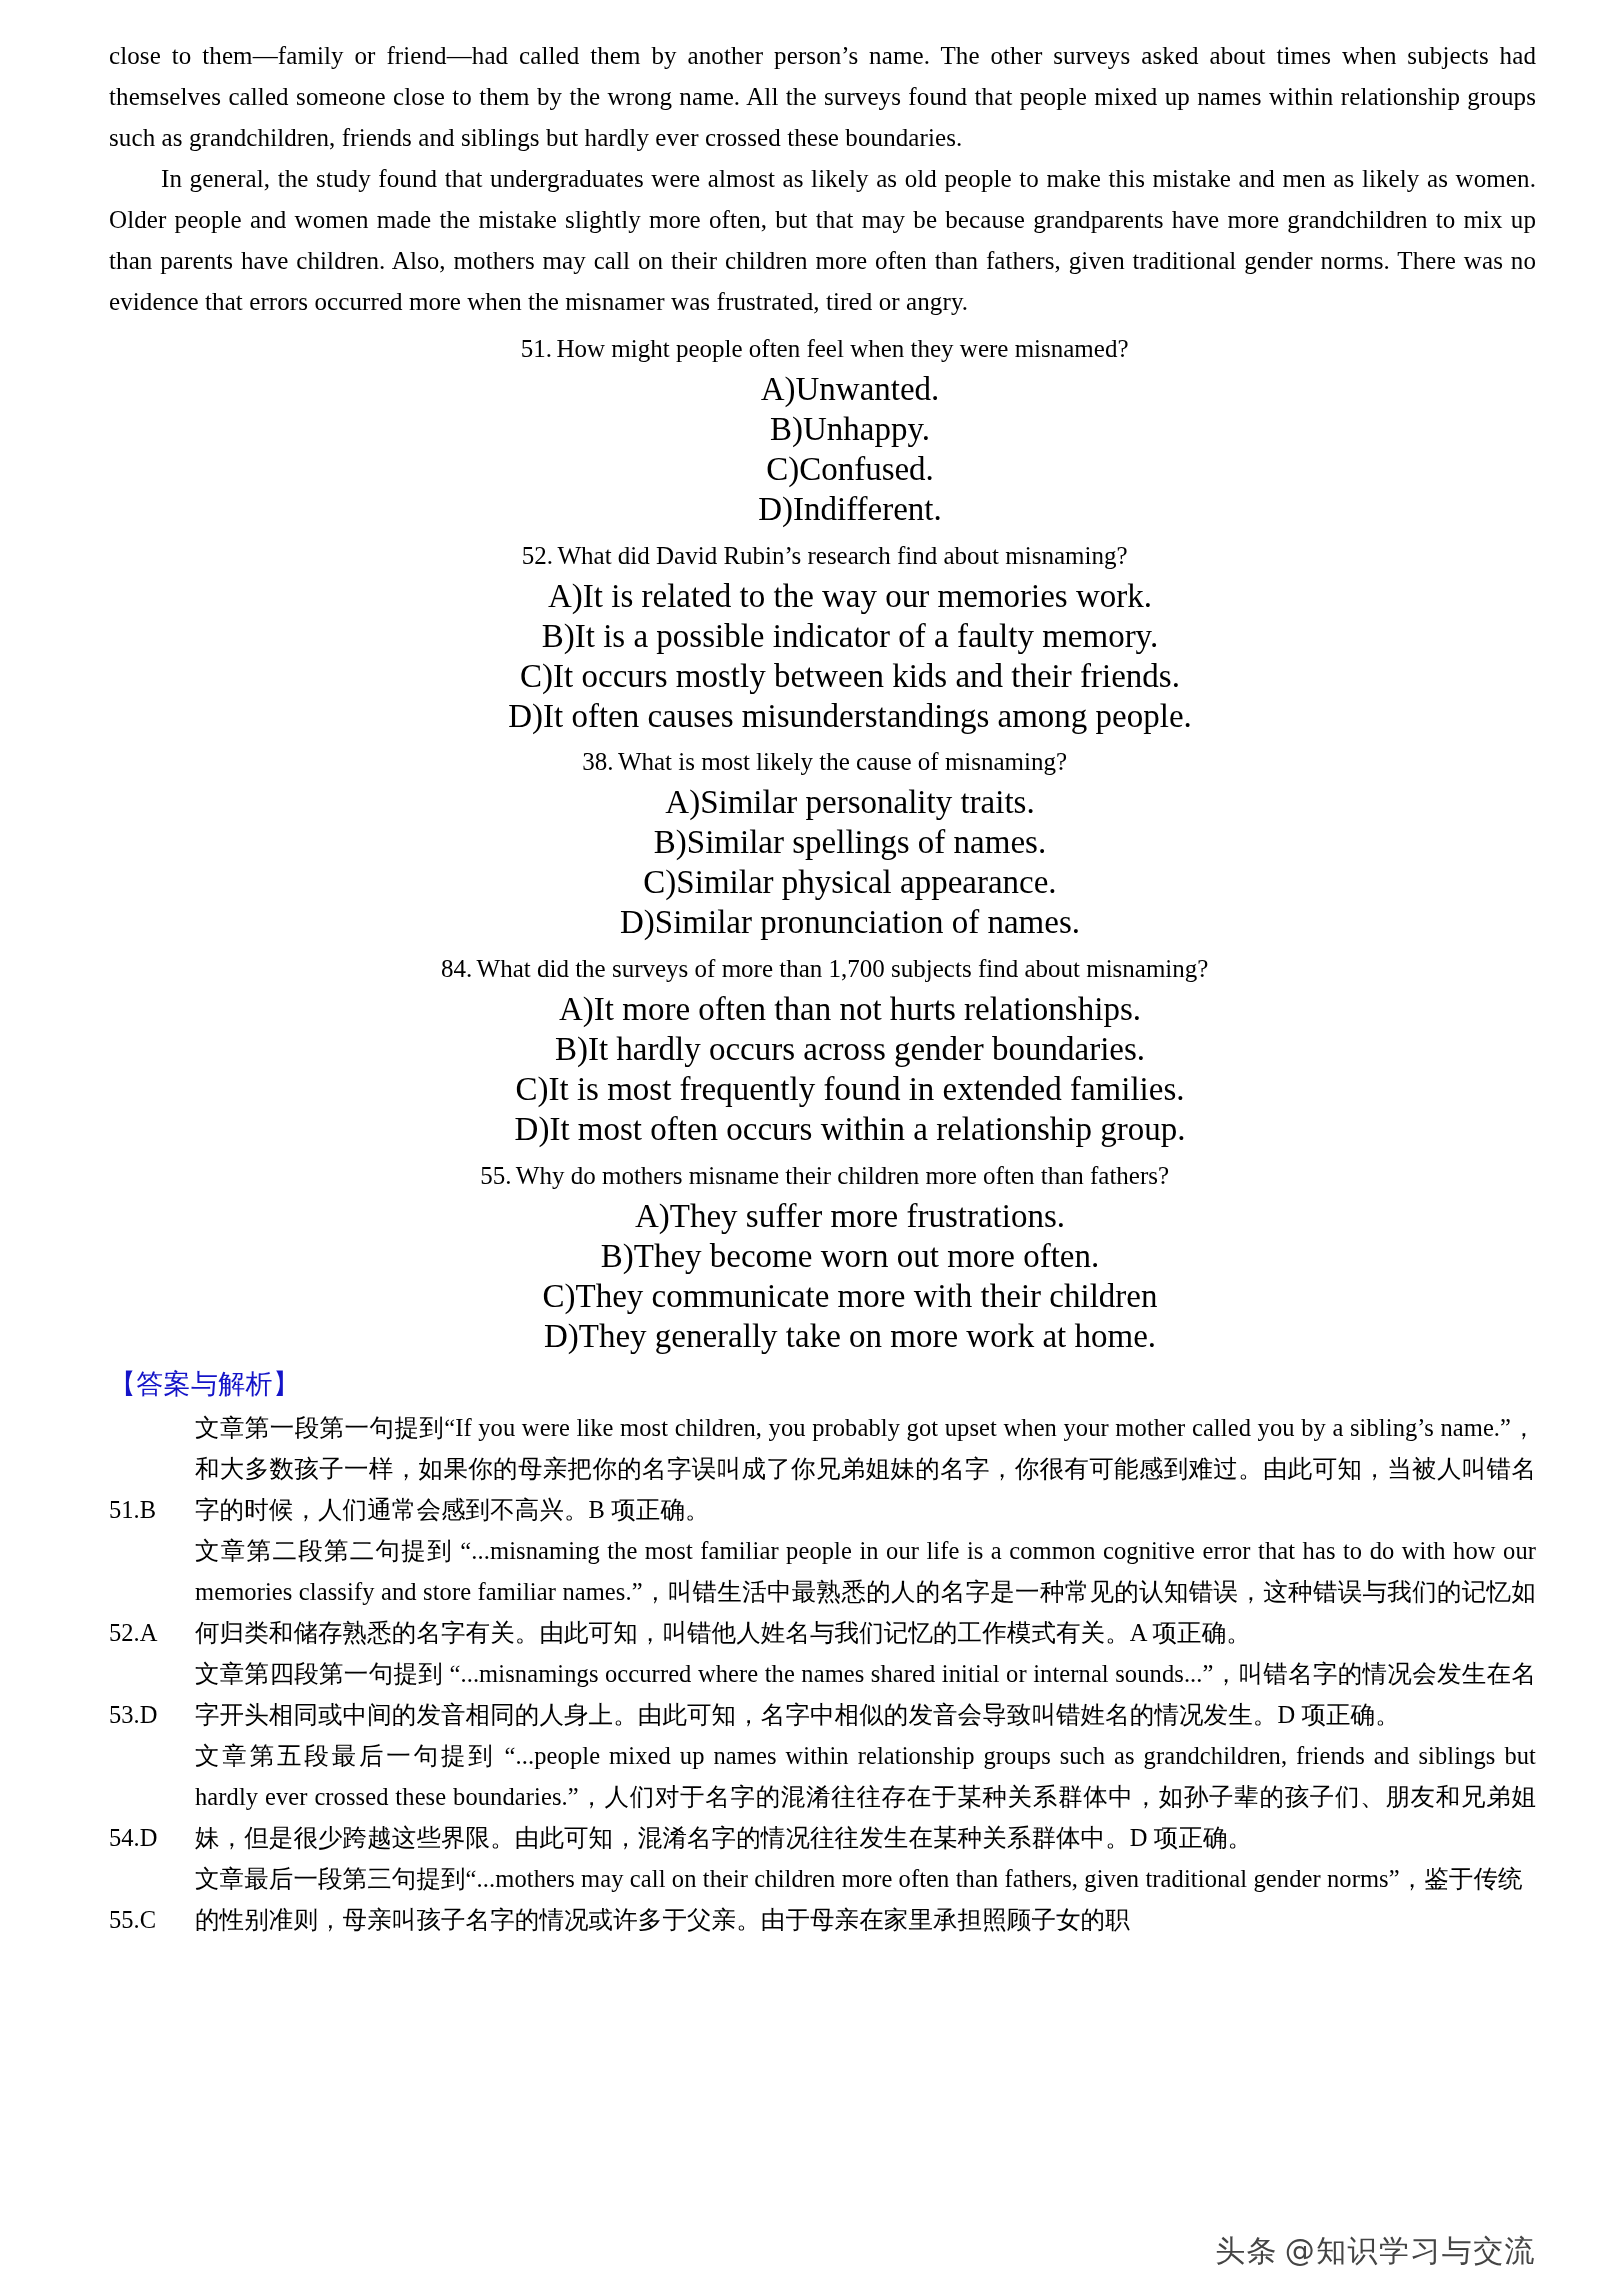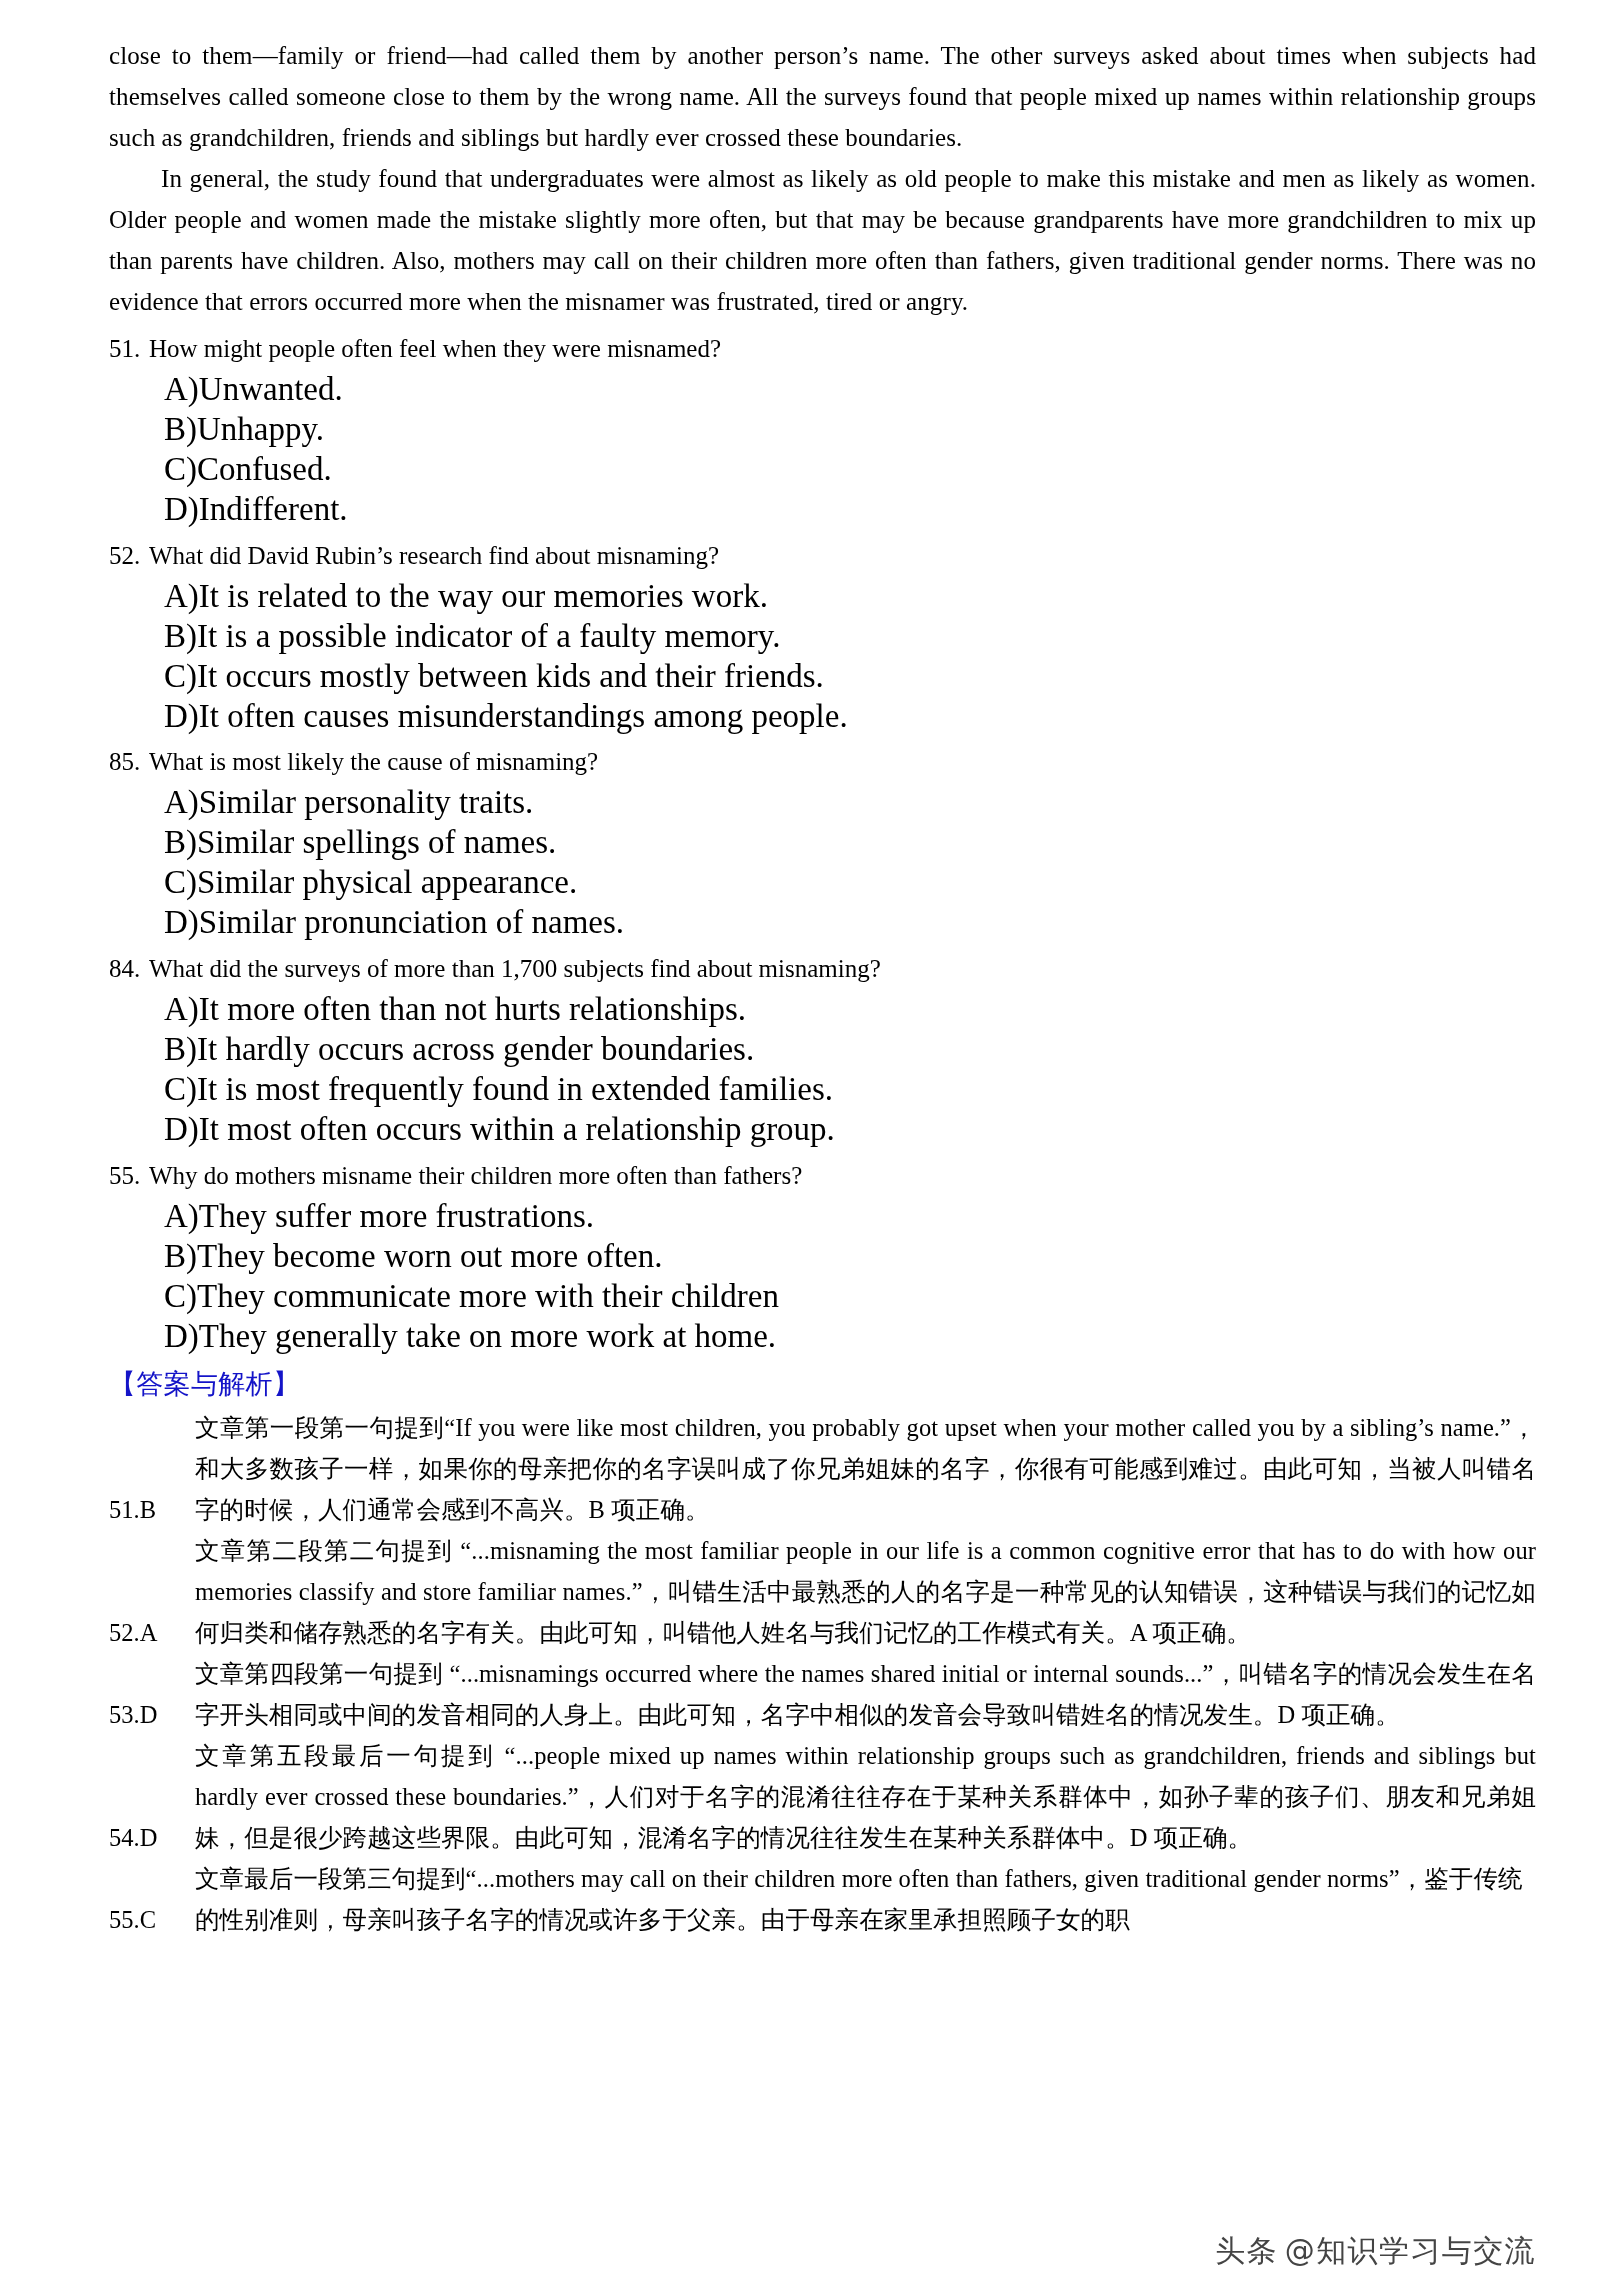--- a/index.html
+++ b/index.html
@@ -35,20 +35,21 @@
     margin: 0 0 0 0;
     letter-spacing: 0.1px;
   }
   .passage-para.indent {
     text-indent: 52px;
   }
 
   
   .question-block {
     margin-top: 6.8px;
+    text-align: center;
   }
   .question-stem {
     font-size: 25px;
     line-height: 40px;
     padding-left: 0px;
     text-indent: 0;
     white-space: nowrap;
   }
   .question-stem .qnum {
     display: inline-block;
@@ -143,21 +144,21 @@
 
     <div class="question-block">
       <div class="question-stem"><span class="qnum">52.</span><span>What did David Rubin’s research find about misnaming?</span></div>
       <div class="option"><span class="olabel">A)</span><span>It is related to the way our memories work.</span></div>
       <div class="option"><span class="olabel">B)</span><span>It is a possible indicator of a faulty memory.</span></div>
       <div class="option"><span class="olabel">C)</span><span>It occurs mostly between kids and their friends.</span></div>
       <div class="option"><span class="olabel">D)</span><span>It often causes misunderstandings among people.</span></div>
     </div>
 
     <div class="question-block">
-      <div class="question-stem"><span class="qnum">85.</span><span>What is most likely  the cause of misnaming?</span></div>
+      <div class="question-stem"><span class="qnum">38.</span><span>What is most likely  the cause of misnaming?</span></div>
       <div class="option"><span class="olabel">A)</span><span>Similar  personality traits.</span></div>
       <div class="option"><span class="olabel">B)</span><span>Similar  spellings  of names.</span></div>
       <div class="option"><span class="olabel">C)</span><span>Similar  physical appearance.</span></div>
       <div class="option"><span class="olabel">D)</span><span>Similar  pronunciation of names.</span></div>
     </div>
 
     <div class="question-block">
       <div class="question-stem"><span class="qnum">84.</span><span>What did the surveys of more than 1,700 subjects find about misnaming?</span></div>
       <div class="option"><span class="olabel">A)</span><span>It more often than not hurts relationships.</span></div>
       <div class="option"><span class="olabel">B)</span><span>It hardly occurs across gender boundaries.</span></div>

